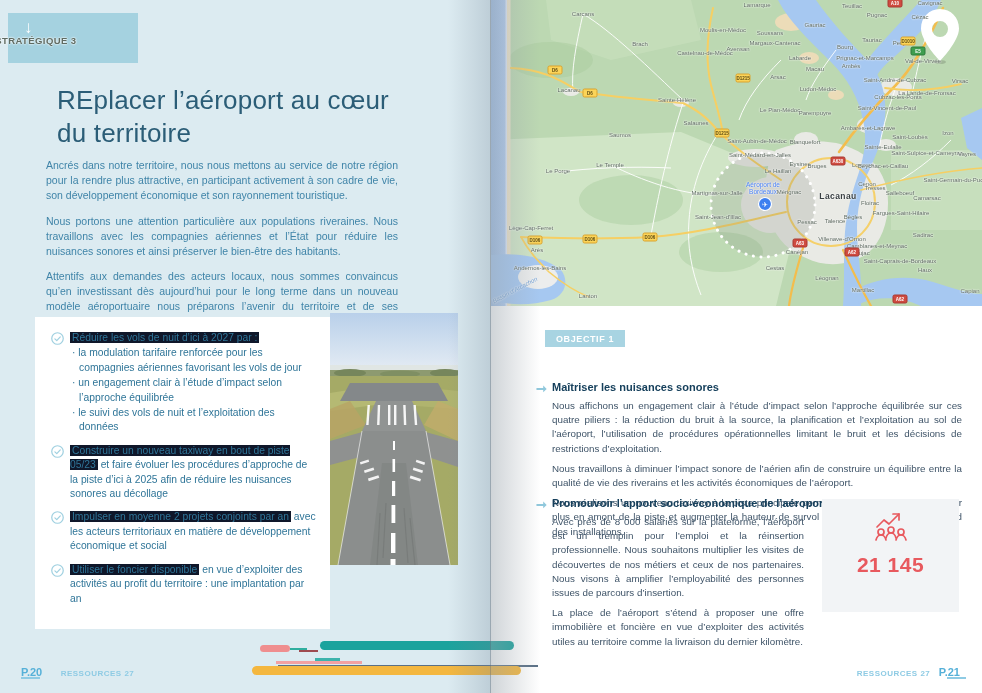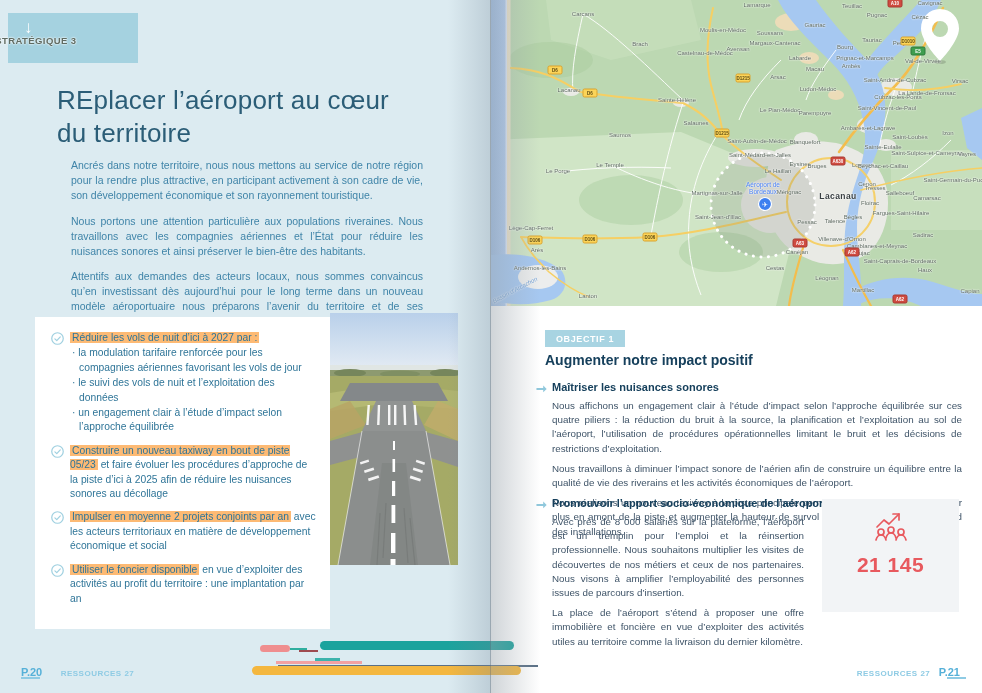--- a/index.html
+++ b/index.html
@@ -6,28 +6,28 @@
   #spread{position:relative;width:982px;height:693px;overflow:hidden;
     font-family:"Liberation Sans",sans-serif;background:#fff;}
   
   #page-left{position:absolute;left:0;top:0;width:491px;height:693px;background:#dcebf1;}
   .axe-badge{position:absolute;left:8px;top:13px;width:130px;height:50px;background:#a5d2e0;
     color:#fff;padding:6px 0 0 16px;box-sizing:border-box;}
   .axe-badge .arr{font-size:17px;line-height:17px;font-weight:400;}
   .axe-badge .lbl{font-size:9.5px;font-weight:bold;letter-spacing:.4px;margin-top:4px;}
   .doc-title{position:absolute;left:57px;top:84px;width:400px;color:#2b5d77;
     font-size:26px;line-height:1.25;font-weight:300;letter-spacing:.2px;}
-  .intro{position:absolute;left:71px;top:158px;width:352px;}
+  .intro{position:absolute;left:46px;top:158px;width:352px;}
   .intro p{margin:0 0 11px 0;font-size:10.5px;line-height:1.42;color:#3f84a8;text-align:justify;}
   .card{position:absolute;left:35px;top:317px;width:295px;min-height:238px;background:#ffffff;
     padding:14px 14px 14px 14px;box-sizing:border-box;}
   .citem{display:flex;margin-bottom:9px;}
   .citem .ck{flex:0 0 13px;margin:1px 6px 0 2px;}
   .citem .tx{font-size:10.3px;line-height:1.4;color:#2f7598;}
-  .citem .hl{background:#fdba74;padding:0 2px;}
+  .citem .hl{background:#0f172a;padding:0 2px;}
   .citem .sub{padding-left:9px;text-indent:-7px;margin-top:1px;}
   
   .photo{position:absolute;left:330px;top:313px;width:128px;height:252px;}
   
   .foot{position:absolute;font-weight:bold;}
   .foot .pg{color:#55b0d8;font-size:11px;font-weight:bold;}
   .foot .doc{color:#8ecbe4;font-size:8px;letter-spacing:.5px;font-weight:bold;}
   .pg-underline{position:absolute;height:2px;width:19px;background:#8ecbe4;}
   
   #page-right{position:absolute;left:491px;top:0;width:491px;height:693px;background:#fff;}
@@ -91,21 +91,21 @@
       <p>Nous portons une attention particulière aux populations riveraines. Nous travaillons avec les compagnies aériennes et l’État pour réduire les nuisances sonores et ainsi préserver le bien-être des habitants.</p>
       <p>Attentifs aux demandes des acteurs locaux, nous sommes convaincus qu’en investissant dès aujourd’hui pour le long terme dans un nouveau modèle aéroportuaire nous préparons l’avenir du territoire et de ses habitants, pour plusieurs générations.</p>
     </div>
 
     <div class="card">
         <div class="citem">
           <svg class="ck" width="13" height="13" viewBox="0 0 14 14">
             <circle cx="7" cy="7" r="6.2" fill="#fff" stroke="#9fd0e0" stroke-width="1.3"></circle>
             <path d="M4.2 7.4 L6.2 9.3 L10 5.2" fill="none" stroke="#9fd0e0" stroke-width="1.3" stroke-linecap="round" stroke-linejoin="round"></path>
           </svg>
-          <div class="tx"><span class="hl">Réduire les vols de nuit d’ici à 2027 par :</span><span></span><div class="sub">· la modulation tarifaire renforcée pour les compagnies aériennes favorisant les vols de jour</div><div class="sub">· le suivi des vols de nuit et l’exploitation des données</div><div class="sub">· un engagement clair à l’étude d’impact selon l’approche équilibrée</div></div>
+          <div class="tx"><span class="hl">Réduire les vols de nuit d’ici à 2027 par :</span><span></span><div class="sub">· la modulation tarifaire renforcée pour les compagnies aériennes favorisant les vols de jour</div><div class="sub">· un engagement clair à l’étude d’impact selon l’approche équilibrée</div><div class="sub">· le suivi des vols de nuit et l’exploitation des données</div></div>
         </div>
         <div class="citem">
           <svg class="ck" width="13" height="13" viewBox="0 0 14 14">
             <circle cx="7" cy="7" r="6.2" fill="#fff" stroke="#9fd0e0" stroke-width="1.3"></circle>
             <path d="M4.2 7.4 L6.2 9.3 L10 5.2" fill="none" stroke="#9fd0e0" stroke-width="1.3" stroke-linecap="round" stroke-linejoin="round"></path>
           </svg>
           <div class="tx"><span class="hl">Construire un nouveau taxiway en bout de piste 05/23</span><span> et faire évoluer les procédures d’approche de la piste d’ici à 2025 afin de réduire les nuisances sonores au décollage</span></div>
         </div>
         <div class="citem">
           <svg class="ck" width="13" height="13" viewBox="0 0 14 14">
@@ -362,21 +362,20 @@
           <div class="shield g" style="left: 427px; top: 51px;">E5</div>
           <div class="shield r" style="left: 404px; top: 3px;">A10</div>
           <div class="shield r" style="left: 347px; top: 161px;">A630</div>
           <div class="shield r" style="left: 309px; top: 243px;">A63</div>
           <div class="shield r" style="left: 361px; top: 252px;">A62</div>
           <div class="shield r" style="left: 409px; top: 299px;">A62</div>
         </div>
     </div>
 
     <div class="obj-badge">OBJECTIF 1</div>
-    <div class="obj-heading">Augmenter notre impact positif</div>
 
     <div class="sec" id="sec1" style="top:381px;">
       <span class="arrow">➞</span>
       <h3>Maîtriser les nuisances sonores</h3>
       <p>Nous affichons un engagement clair à l’étude d’impact selon l’approche équilibrée sur ces quatre piliers : la réduction du bruit à la source, la planification et l’exploitation au sol de l’aéroport, l’utilisation de procédures opérationnelles limitant le bruit et les décisions de restrictions d’exploitation.</p>
       <p>Nous travaillons à diminuer l’impact sonore de l’aérien afin de construire un équilibre entre la qualité de vie des riverains et les activités économiques de l’aéroport.</p>
       <p>Nous réalisons un nouveau taxiway à la piste principale permettant aux aéronefs de décoller plus en amont de la piste et augmenter la hauteur de survol des communes situées au nord des installations.</p>
     </div>
 
     <div class="sec" id="sec2" style="top:497px;">

